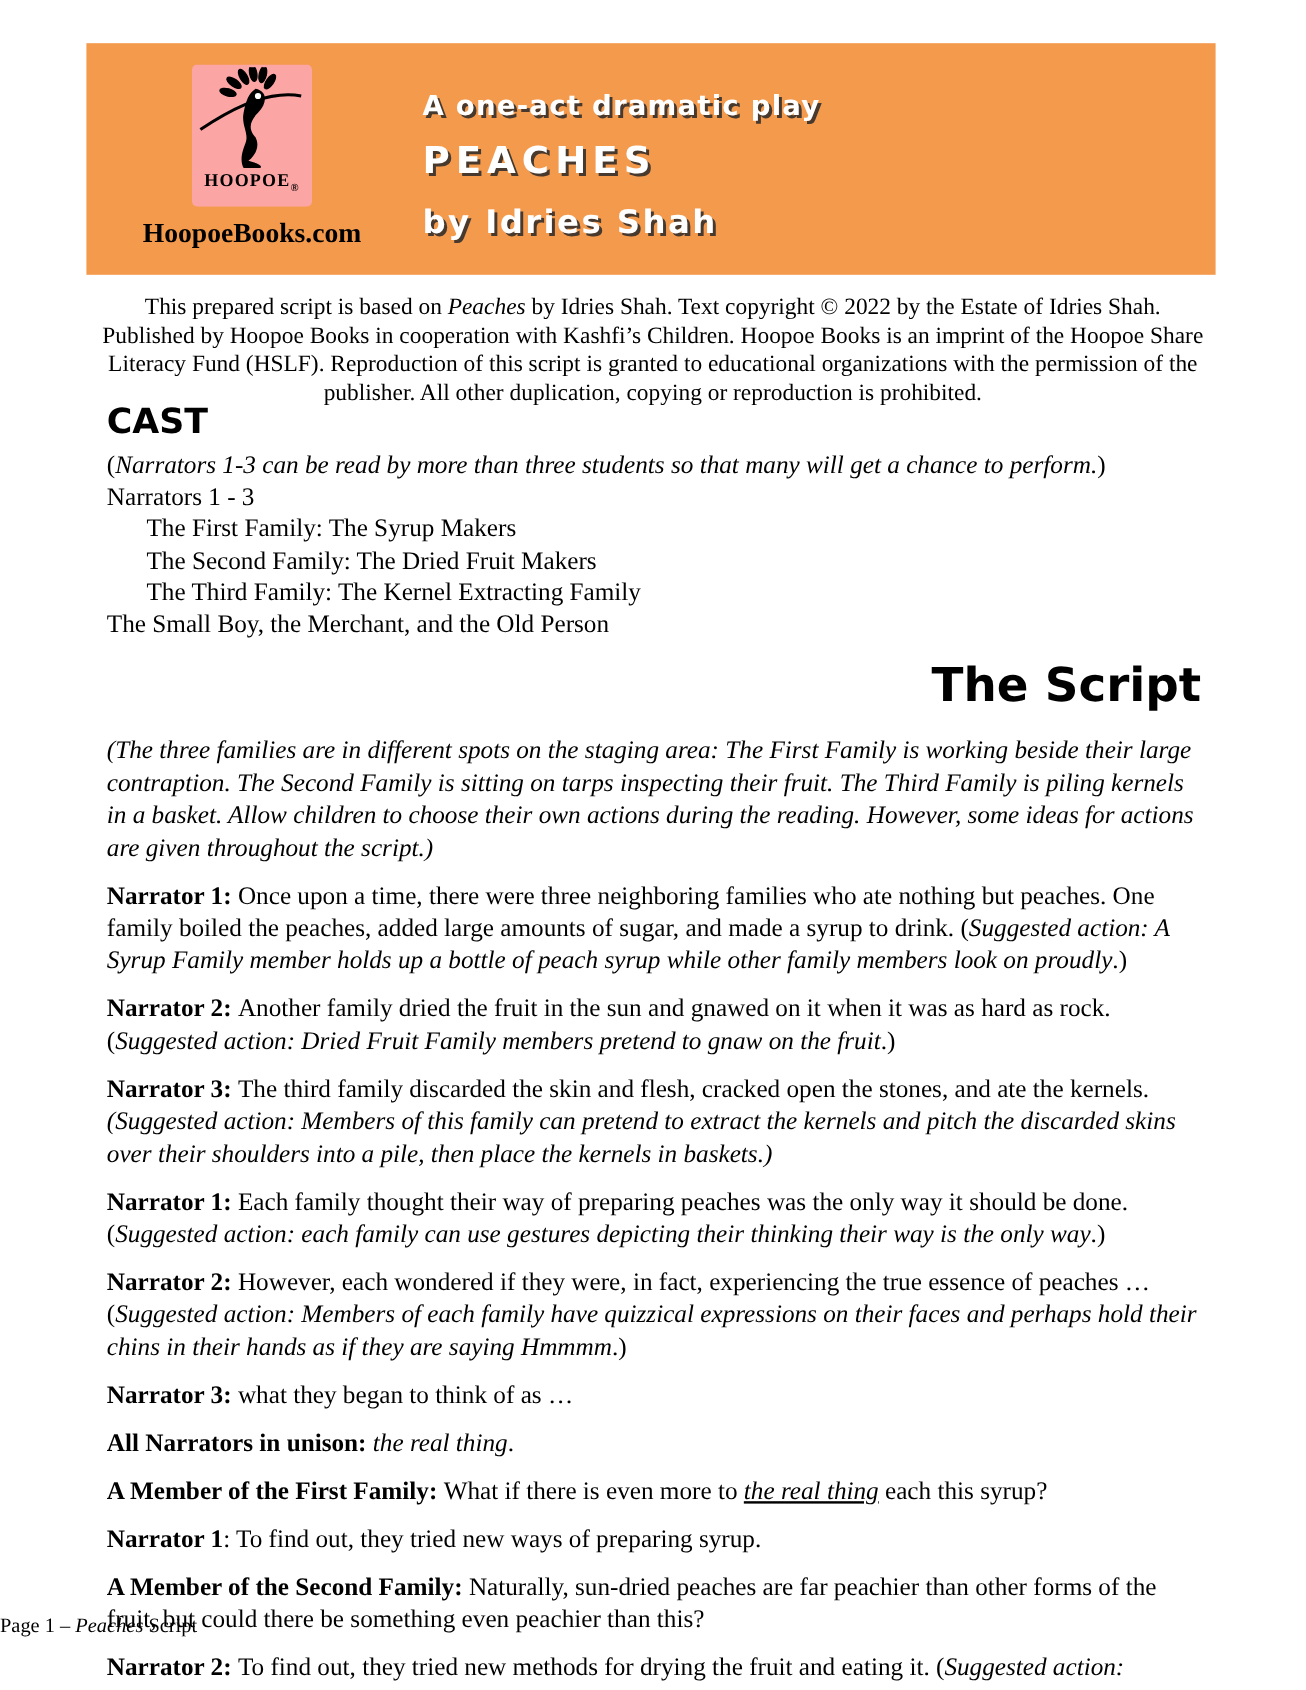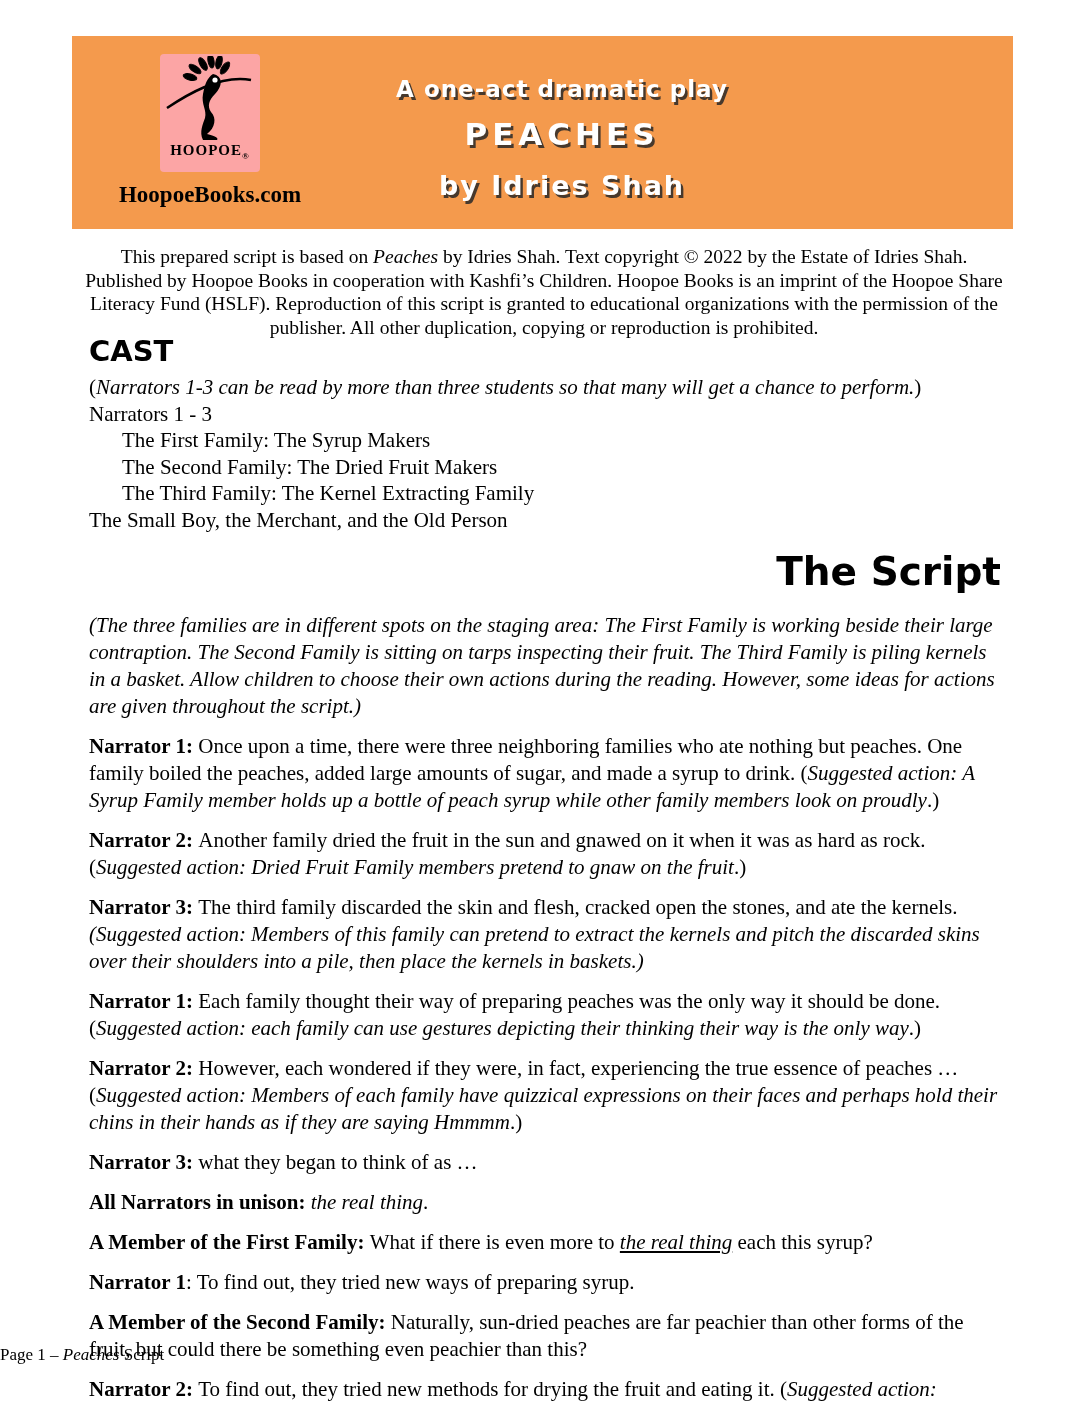--- a/index.html
+++ b/index.html
@@ -29,21 +29,21 @@
     font-family:"Liberation Serif", serif; font-weight:bold;
     font-size:15px; letter-spacing:1px; color:#000; margin-top:-4px;
   }
   .reg-mark { font-size:9px; vertical-align:sub; }
   .site-link {
     margin-top:10px; font-weight:bold; font-size:23px; color:#000;
     font-family:"Liberation Serif", serif;
   }
   .banner-center {
     position:absolute; left:280px; width:420px; top:0; height:138px;
-    text-align:center; color:#fff;
+    text-align:left; color:#fff;
     font-family:"DejaVu Sans", sans-serif; font-weight:bold;
     text-shadow:2.5px 2.5px 0 rgba(40,40,40,0.85);
   }
   .banner-line1 { margin-top:40px; font-size:23px; letter-spacing:1px; }
   .banner-title { margin-top:14px; font-size:31px; letter-spacing:5px; }
   .banner-byline { margin-top:18px; font-size:27px; letter-spacing:2px; }
   .banner-right {
     position:absolute; left:700px; width:230px; top:28px; text-align:center;
   }
   .kashfi-box {

